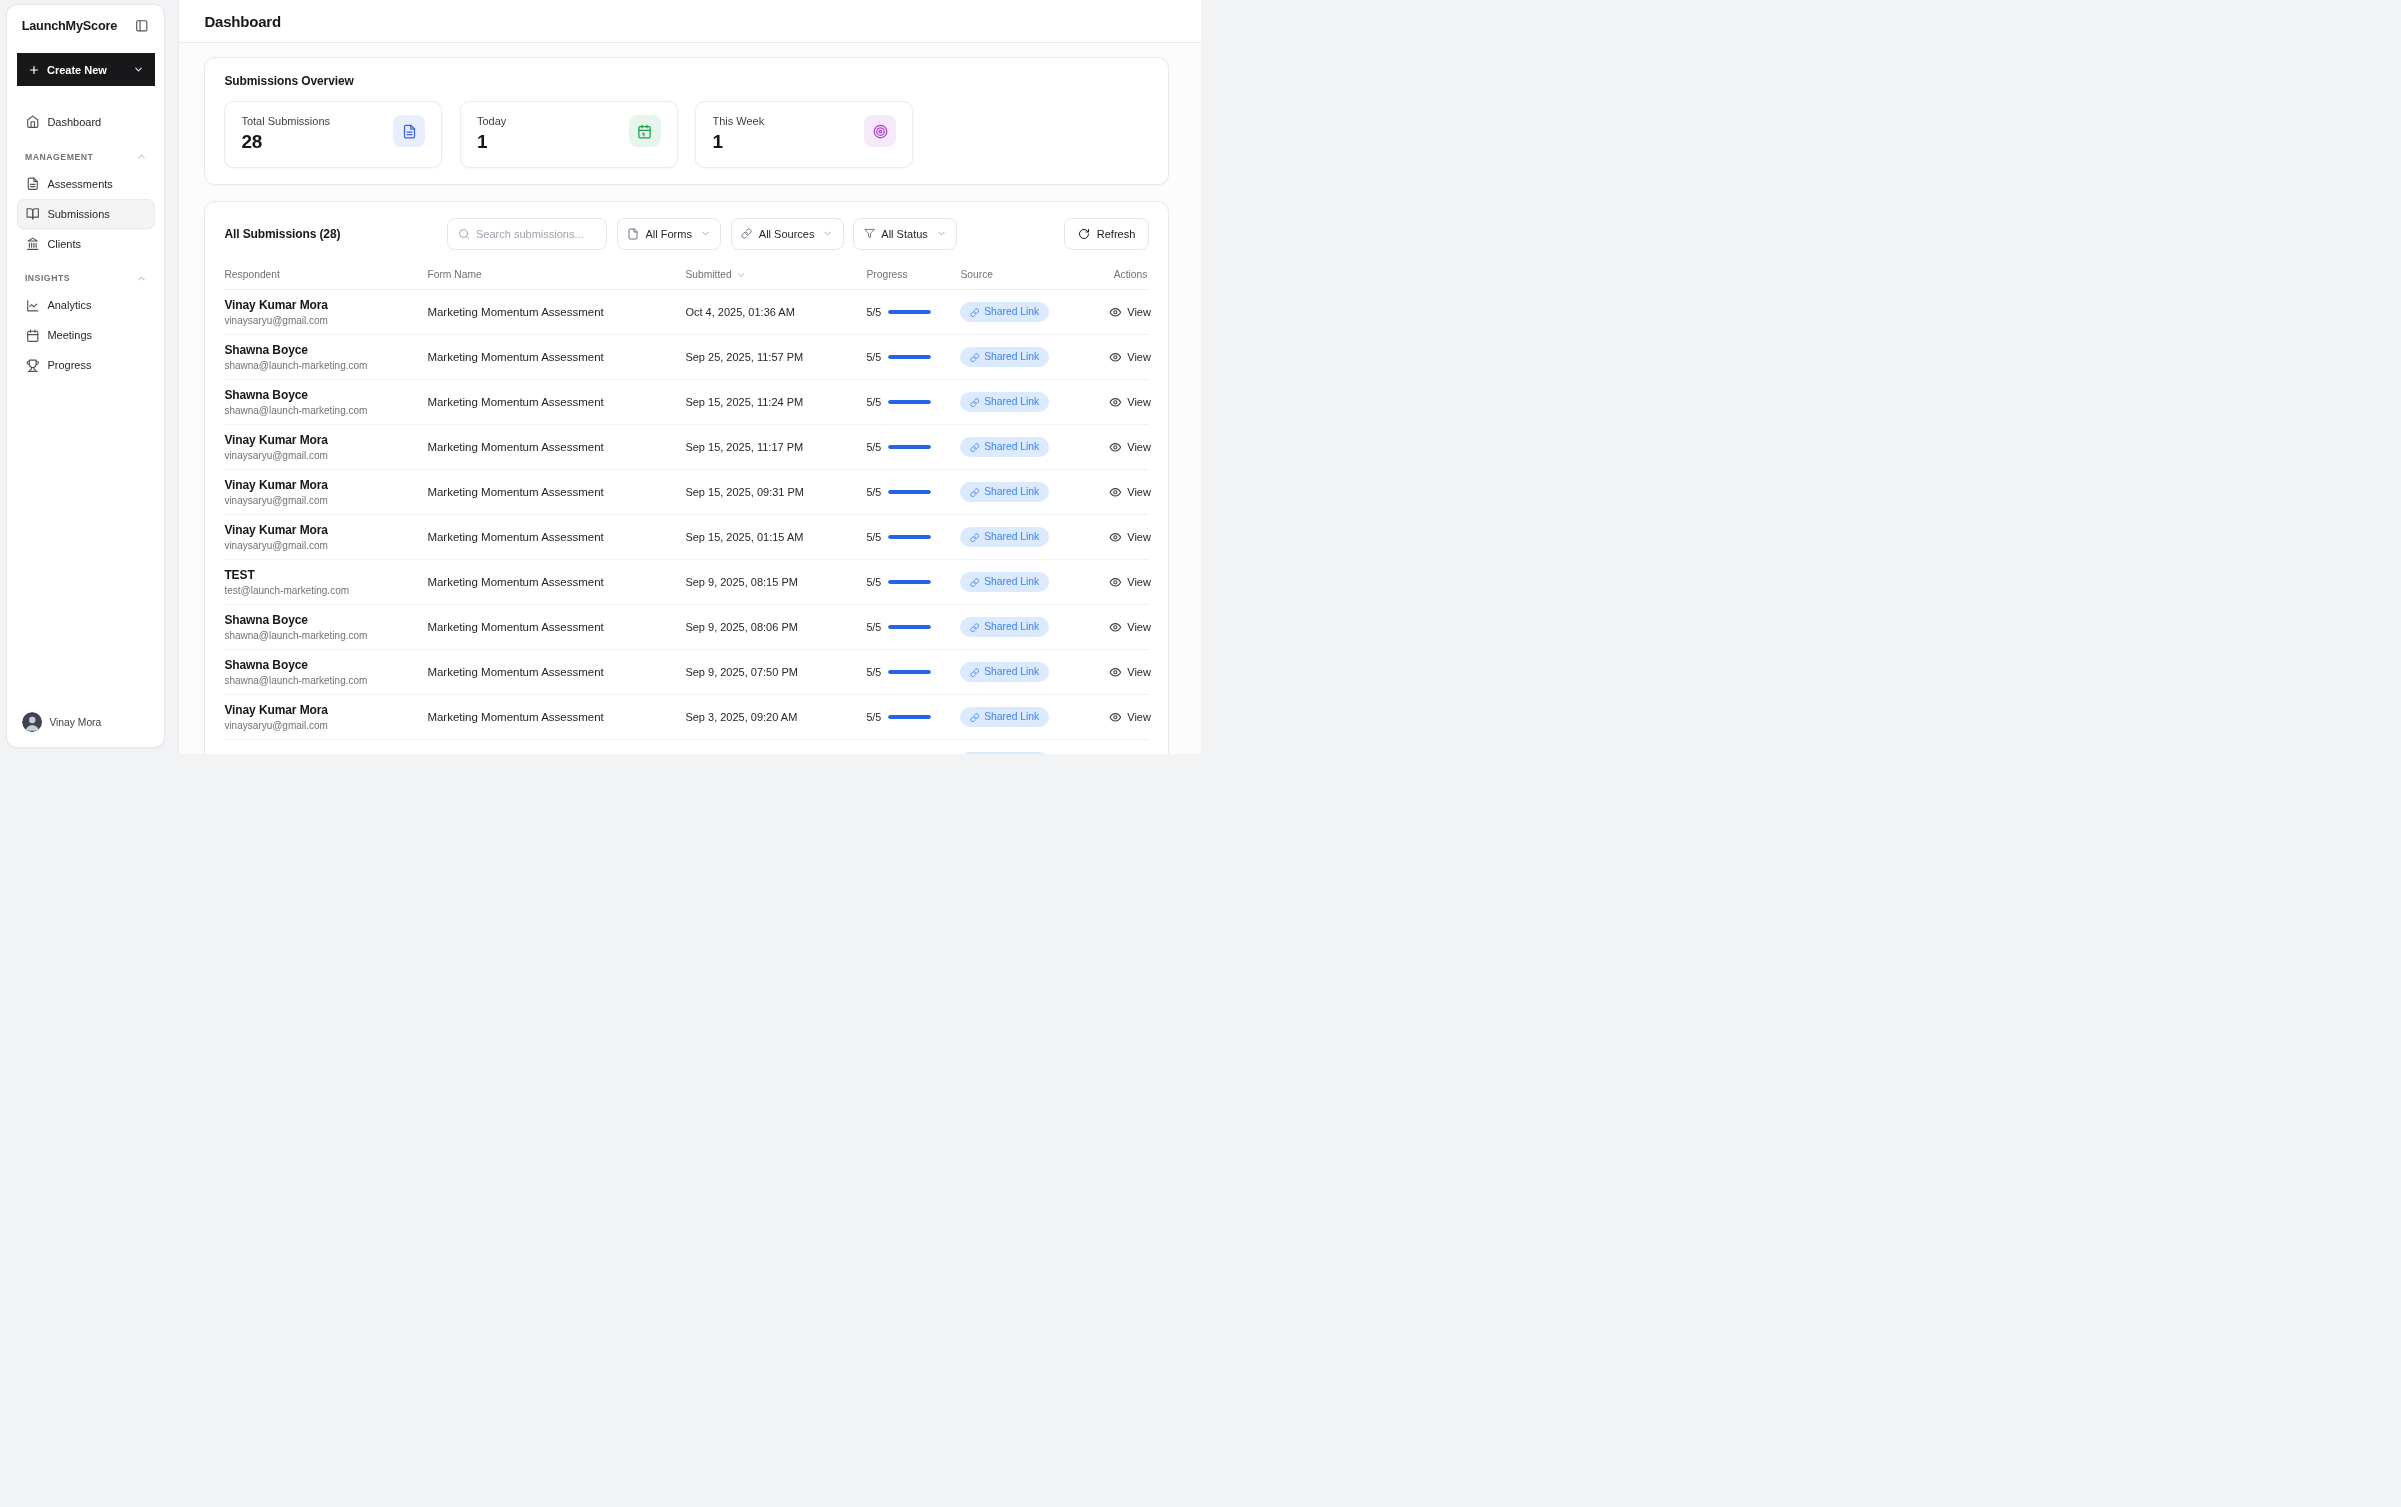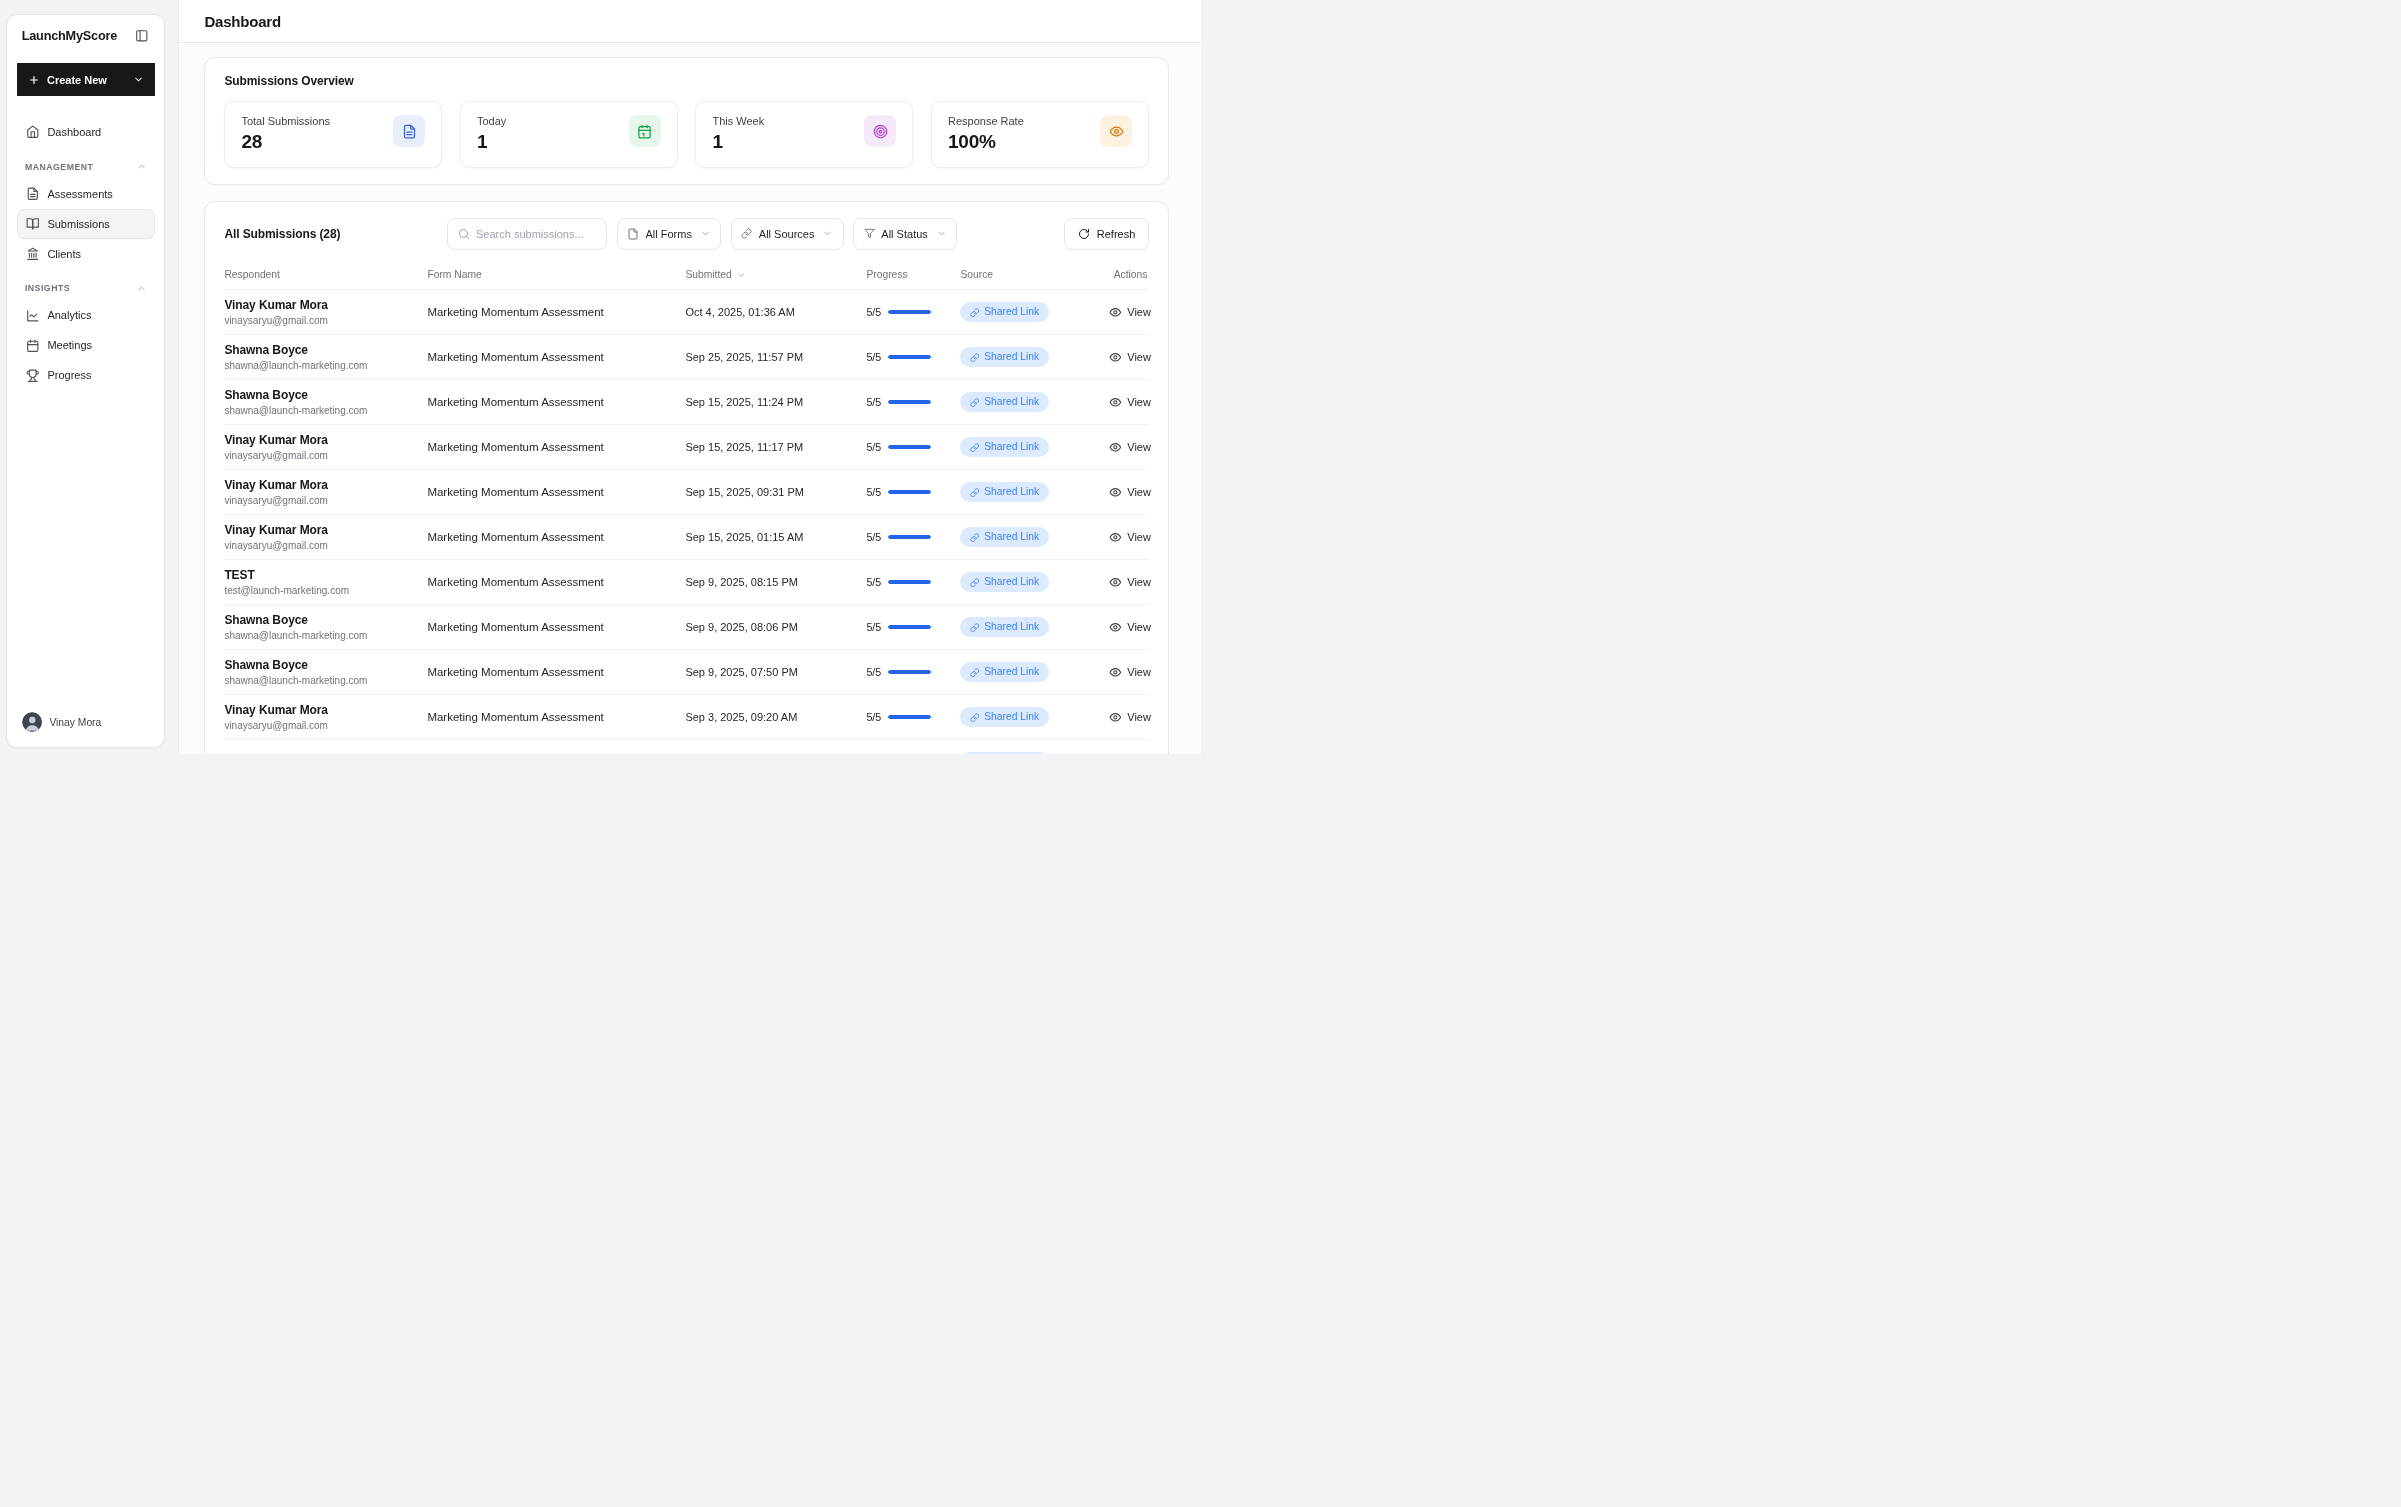--- a/index.html
+++ b/index.html
@@ -3,21 +3,21 @@
 <meta charset="utf-8">
 <style>
   *{box-sizing:border-box;margin:0;padding:0}
   html,body{width:1201px;height:754px;overflow:hidden}
   body{background:#f2f3f5;font-family:"Liberation Sans","DejaVu Sans",sans-serif;color:#18181b;position:relative}
   svg{display:block}
   .ic{flex:none}
   button{font-family:inherit}
 
   
-  .sidebar{position:absolute;left:6.4px;top:14px;bottom:6.4px;width:159px;background:#fff;border:0.8px solid #e6e7ea;
+  .sidebar{position:absolute;left:6.4px;top:4px;bottom:6.4px;width:159px;background:#fff;border:0.8px solid #e6e7ea;
     border-radius:11px;display:flex;flex-direction:column;justify-content:space-between;padding:11px 9.5px;
     box-shadow:0 0.8px 1.6px rgba(0,0,0,.04);z-index:2}
   .sb-logo-row{display:flex;align-items:center;justify-content:space-between;padding:1.6px 4.8px 0}
   .sb-logo{font-size:12.7px;font-weight:700;letter-spacing:-0.2px}
   .icon-btn{background:none;border:none;color:#52525b;cursor:pointer;padding:1.6px}
   .create-btn{margin-top:19px;width:100%;height:33px;background:var(--create-button-bg,#18181b);color:#fff;border:none;
     border-radius:0;display:flex;align-items:center;gap:7.1px;padding:0 11px;font-size:11px;font-weight:600;cursor:pointer}
   .create-btn .chev{margin-left:auto;opacity:.9}
   .sb-nav{margin-top:20.6px;display:flex;flex-direction:column}
   .nav-item{display:flex;align-items:center;gap:8px;height:30px;padding:0 8px;border-radius:7.1px;font-size:11px;
@@ -244,32 +244,20 @@
           </div>
           <span class="stat-icon" style="background: rgb(246, 233, 250); color: rgb(178, 59, 214);">
             <svg width="15" height="15" viewBox="0 0 24 24" fill="none" stroke="currentColor" stroke-width="2" stroke-linecap="round" stroke-linejoin="round">
                 <circle cx="12" cy="12" r="10"></circle>
                 <circle cx="12" cy="12" r="6"></circle>
                 <circle cx="12" cy="12" r="2"></circle>
               </svg>
           </span>
         </div>
 
-        <div class="stat-card">
-          <div class="stat-text">
-            <div class="stat-label">Response Rate</div>
-            <div class="stat-value">100%</div>
-          </div>
-          <span class="stat-icon" style="background: rgb(253, 242, 225); color: rgb(217, 119, 6);">
-            <svg width="15" height="15" viewBox="0 0 24 24" fill="none" stroke="currentColor" stroke-width="2" stroke-linecap="round" stroke-linejoin="round">
-                <path d="M2 12s3.5-7 10-7 10 7 10 7-3.5 7-10 7-10-7-10-7z"></path>
-                <circle cx="12" cy="12" r="3"></circle>
-              </svg>
-          </span>
-        </div>
 
       </div>
     </section>
 
     <section class="card subs-card">
       <div class="subs-header">
         <h2 class="card-title">All Submissions (28)</h2>
 
         <div class="subs-controls">
           <label class="search-box">

